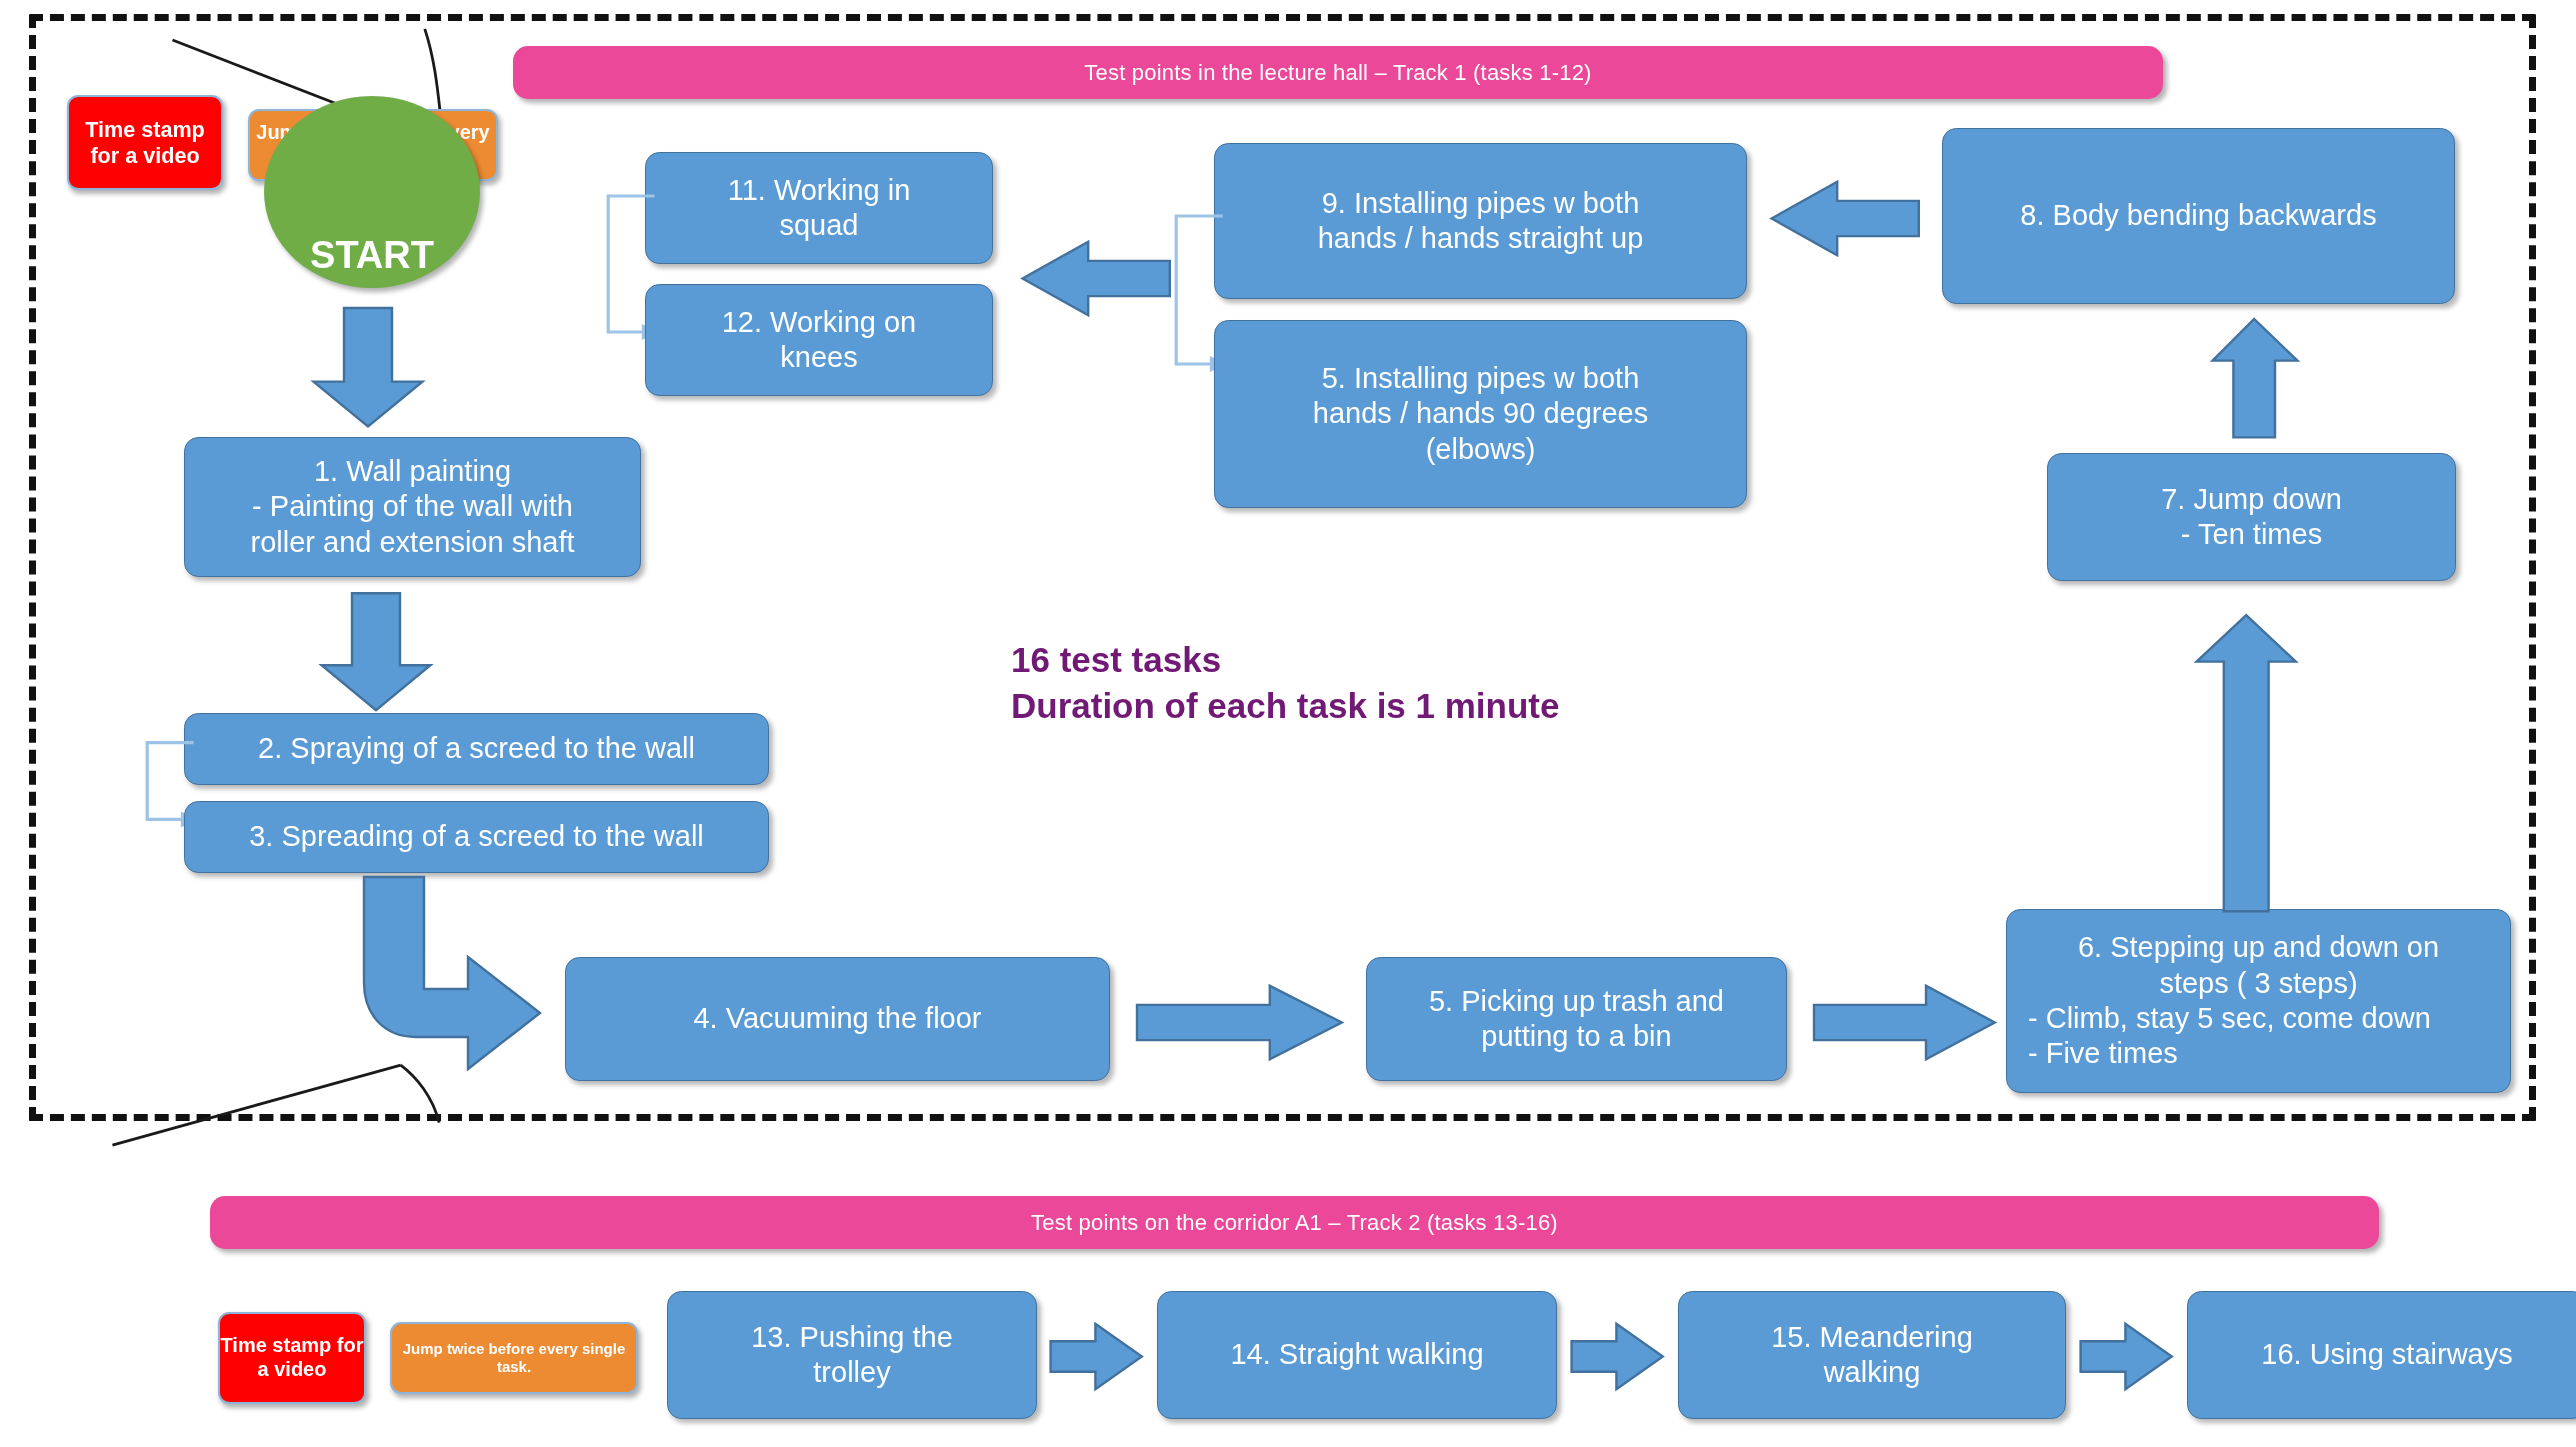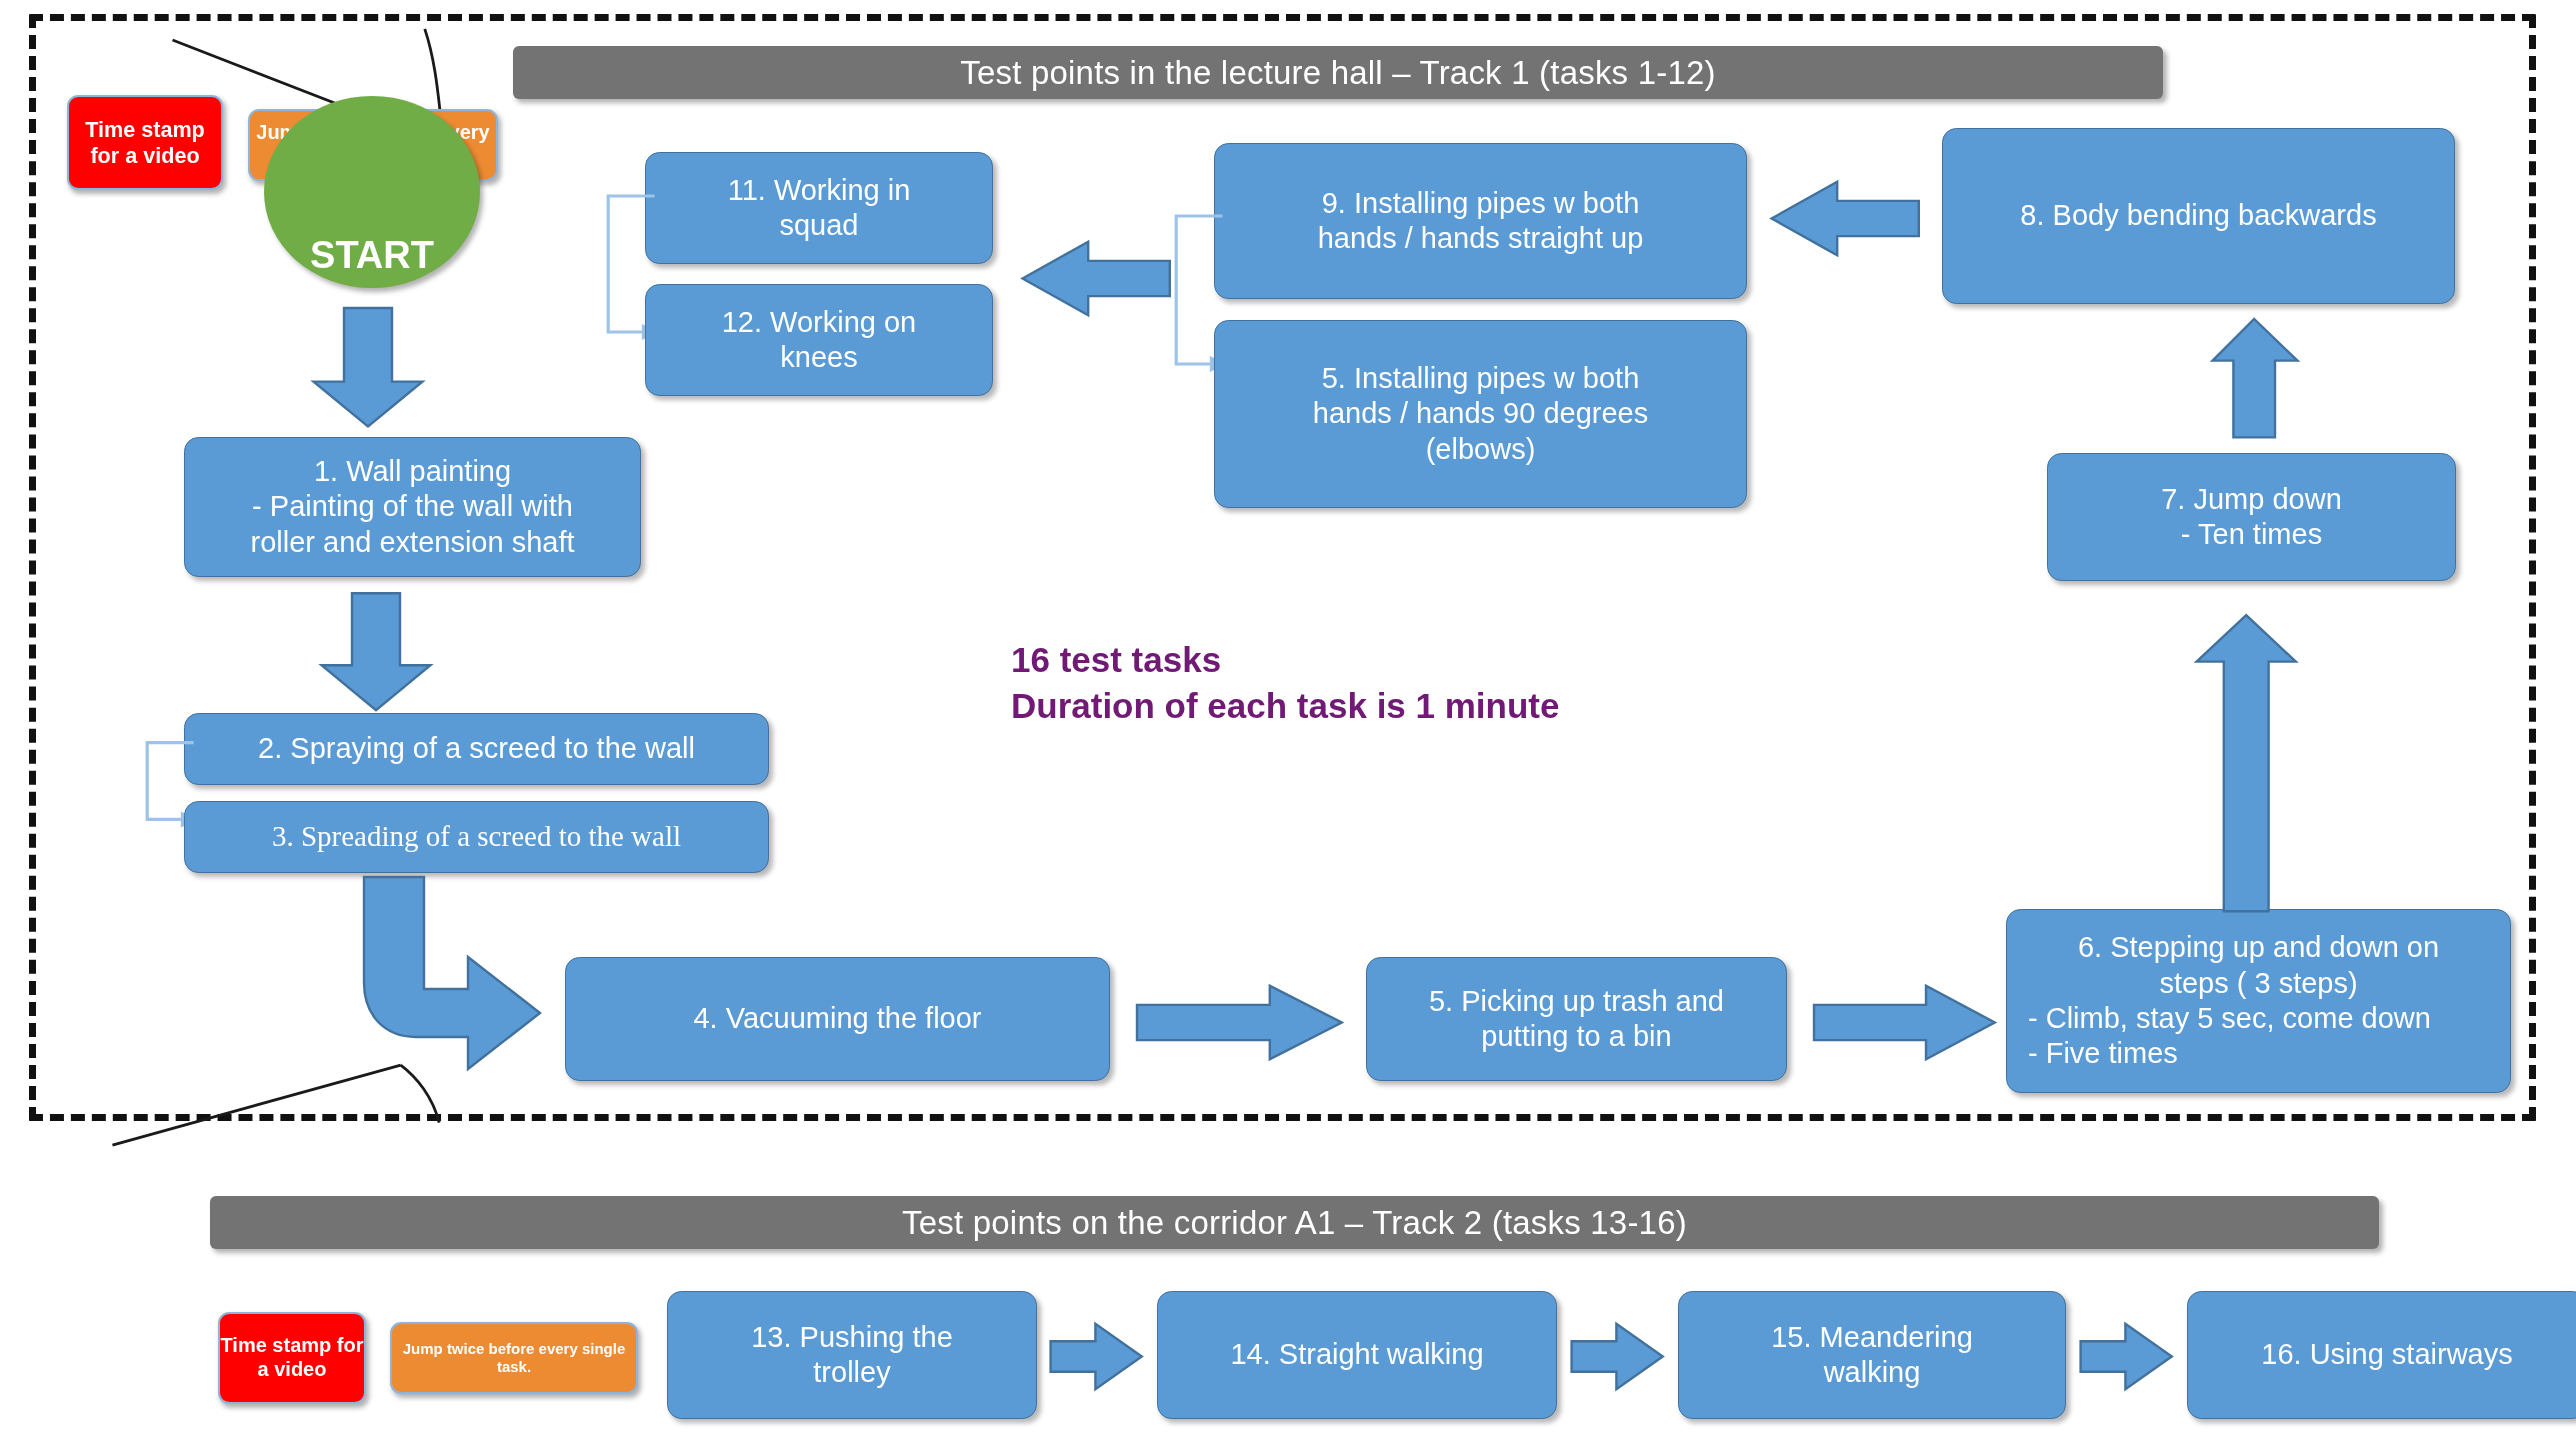--- a/index.html
+++ b/index.html
@@ -27,29 +27,29 @@
     width: 2507px;
     height: 1107px;
     box-sizing: border-box;
     border: 7.2px dashed #111111;
     border-radius: 1.6px;
   }
 
   
   .banner {
     position: absolute;
-    background: #737373;
-    border-radius: 6px;
+    background: #ec4899;
+    border-radius: 15px;
     box-shadow: 3.2px 4px 5.6px rgba(0,0,0,0.30);
     color: #ffffff;
     display: flex;
     align-items: center;
     justify-content: center;
     text-align: center;
-    font-size: 33px;
+    font-size: 22px;
     font-weight: 400;
     letter-spacing: 0.2px;
   }
 
   
   .box {
     position: absolute;
     box-sizing: border-box;
     background: #5b9bd5;
     border: 1.6px solid #41719c;
@@ -180,21 +180,21 @@
     <span class="lines">
       <span class="ln">2. Spraying of a screed to the wall</span>
     </span>
   </div>
 
   <svg class="arrow" style="left:136px;top:733px;width:64px;height:104px;" viewBox="0 0 80 130" width="64" height="104">
     <path class="connector" d="M 72 12 L 14 12 L 14 108 L 58 108"></path>
     <polygon class="connector-head" points="56,98 78,108 56,118"></polygon>
   </svg>
 
-  <div class="box" style="left:184px;top:801px;width:585px;height:72px;font-family:Liberation Serif, serif;">
+  <div class="box" style="left:184px;top:801px;width:585px;height:72px;">
     <span class="lines">
       <span class="ln">3. Spreading of a screed to the wall</span>
     </span>
   </div>
 
   <div class="arrow" style="left:336px;top:877px;">
     <svg width="216" height="200" viewBox="0 0 270 250">
       <path class="arw-fill" d="M 35 0 L 110 0 L 110 140 L 165 140 L 165 100 L 255 170 L 165 240 L 165 200
                L 100 200 C 60 200 35 172 35 132 Z"></path>
     </svg>

